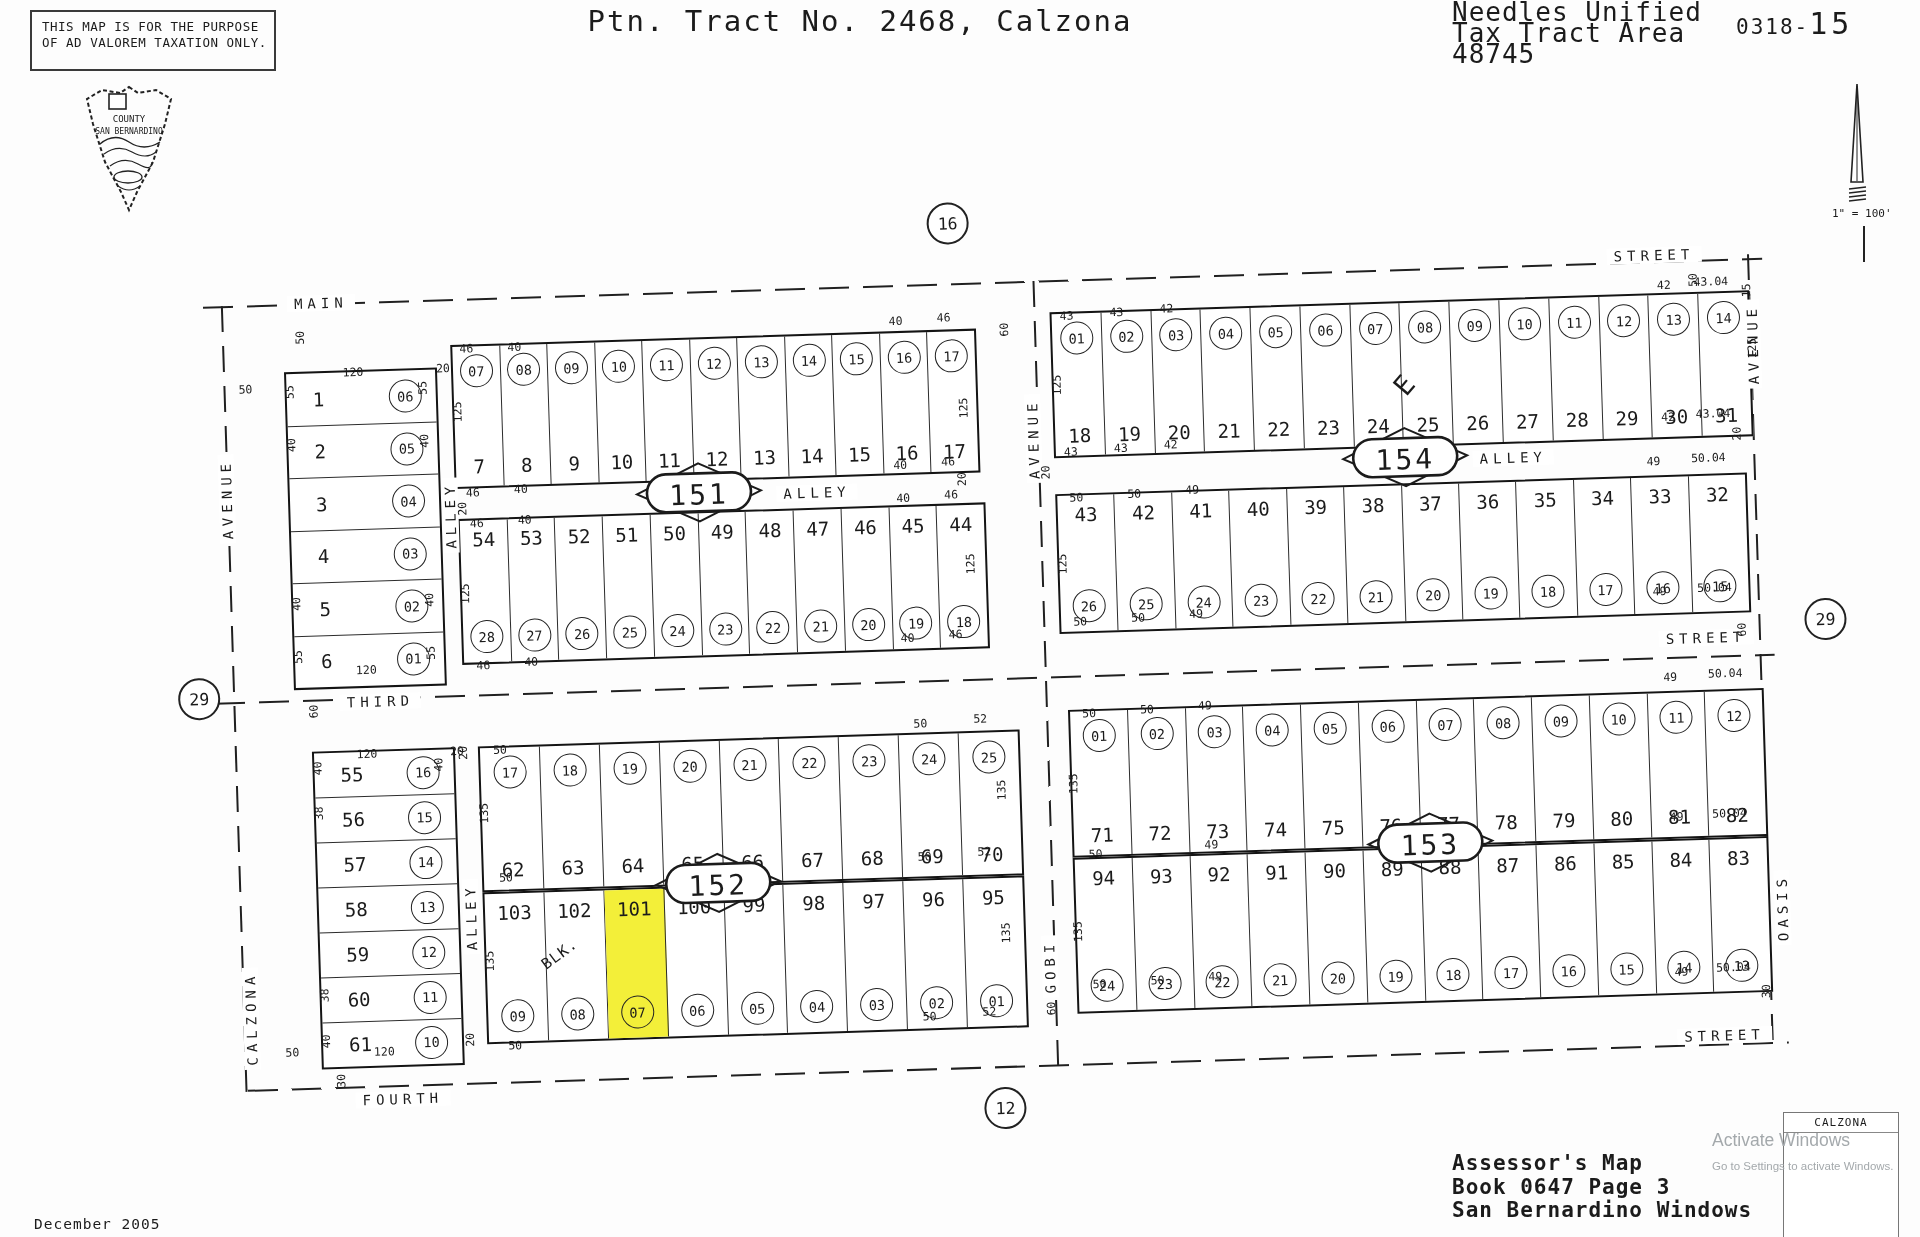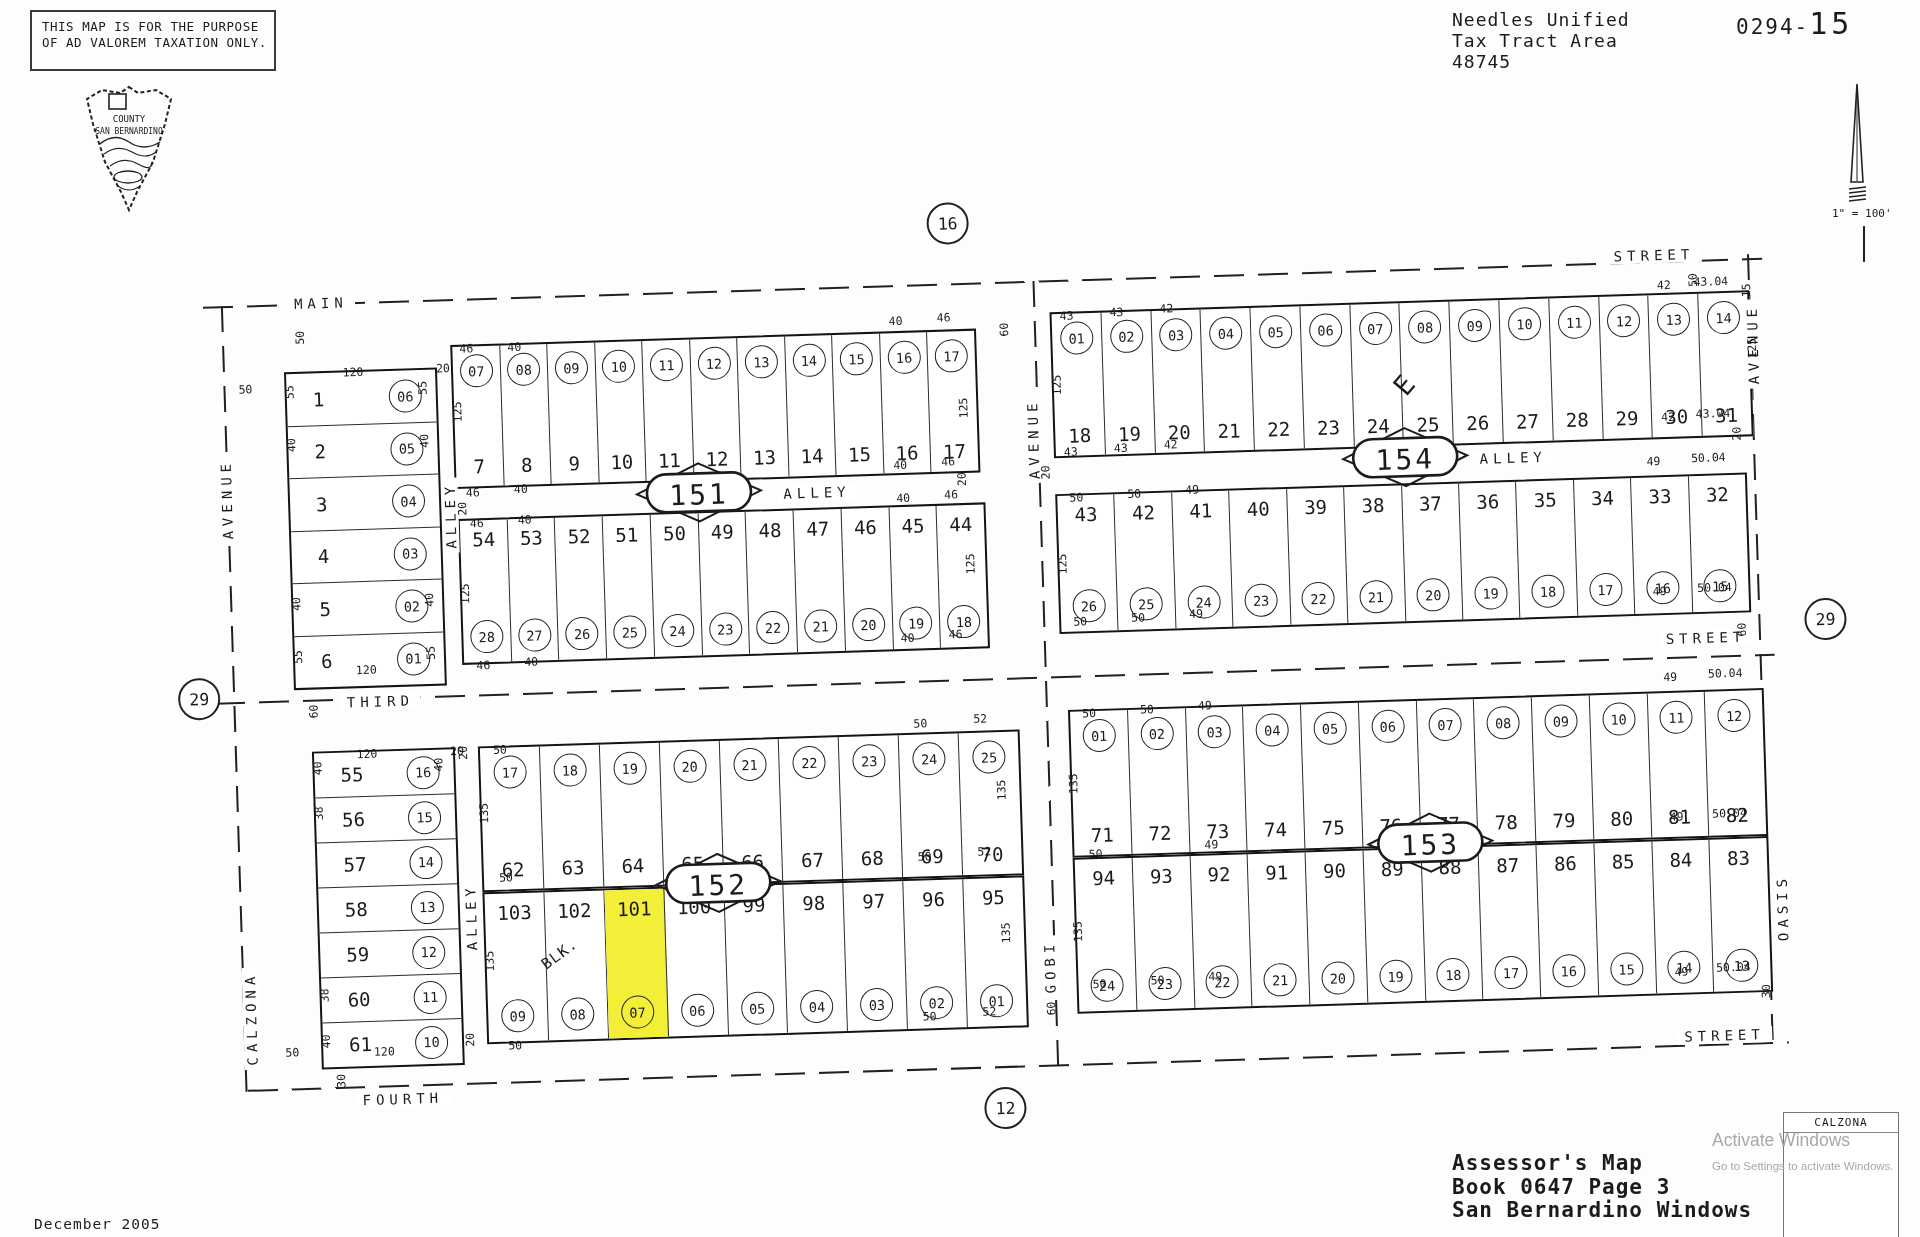--- a/index.html
+++ b/index.html
@@ -5,21 +5,21 @@
   html,body{margin:0;padding:0}
   body{width:1920px;height:1237px;background:#fdfdfd;position:relative;overflow:hidden;
        font-family:"DejaVu Sans Mono",monospace;color:#1b1b1b}
   .abs{position:absolute}
   
   .disclaimer{left:30px;top:10px;width:232px;height:50px;border:2px solid #3a3a3a;
               font-size:12.5px;letter-spacing:.5px;padding:7px 0 0 10px;line-height:16px;white-space:nowrap}
   .title{left:540px;top:4px;width:640px;text-align:center}
   .title .t1{font-size:29px;letter-spacing:2px}
   .title .t2{font-size:27px;letter-spacing:2px;margin-top:3px}
-  .tax{left:1452px;top:9px;font-size:18px;line-height:21px;letter-spacing:1px}
+  .tax{left:1452px;top:2px;font-size:26px;line-height:21px;letter-spacing:1px}
   .sheetno{left:1736px;top:6px;white-space:nowrap}
   .sheetno .a{font-size:21px;letter-spacing:2px}
   .sheetno .b{font-size:30px;letter-spacing:4px}
   .sealwrap{left:78px;top:82px}
   .scalewrap{left:1842px;top:84px;width:60px;text-align:left}
   .scaletxt{left:1832px;top:207px;font-size:11px;white-space:nowrap}
   .scaletail{left:1863px;top:226px;width:2px;height:36px;background:#222}
   
   .assessor{left:1452px;top:1152px;font-size:21px;font-weight:bold;line-height:23.5px;letter-spacing:1px}
   .mapdate{left:34px;top:1216px;font-size:14.5px;letter-spacing:1px}
@@ -74,30 +74,31 @@
       <text x="51" y="52" text-anchor="middle" font-size="8">SAN BERNARDINO</text>
       <path d="M22,62 Q36,50 51,60 T82,60" fill="none" stroke="#222" stroke-width="1.4"></path>
       <path d="M26,72 Q40,62 54,70 T78,70" fill="none" stroke="#222" stroke-width="1.2"></path>
       <path d="M32,84 Q46,74 60,82 T74,80" fill="none" stroke="#222" stroke-width="1.2"></path>
       <ellipse cx="50" cy="95" rx="14" ry="6" fill="none" stroke="#222" stroke-width="1.3"></ellipse>
       <path d="M40,104 Q51,112 62,104" fill="none" stroke="#222" stroke-width="1.2"></path>
     </svg>
   </div>
 
   <div class="abs title">
+    <div class="t1">Ptn. Tract No. 2468, Calzona</div>
   </div>
 
   <div class="abs tax">
     <div>Needles Unified</div>
     <div>Tax Tract Area</div>
     <div>48745</div>
   </div>
 
   <div class="abs sheetno">
-    <span class="a">0294-</span><span class="b">15</span>
+    <span class="a">0318-</span><span class="b">15</span>
   </div>
 
   <div class="abs scalewrap">
     <svg width="30" height="122" viewBox="0 0 30 122">
       <polygon points="15,0 21,98 9,98" fill="#fff" stroke="#222" stroke-width="1.6"></polygon>
       <line x1="15" y1="2" x2="15" y2="97" stroke="#222" stroke-width="1"></line>
       <g stroke="#222" stroke-width="1.4">
         <line x1="7" y1="105" x2="24" y2="103"></line>
         <line x1="7" y1="109" x2="24" y2="107"></line>
         <line x1="7" y1="113" x2="24" y2="111"></line>

